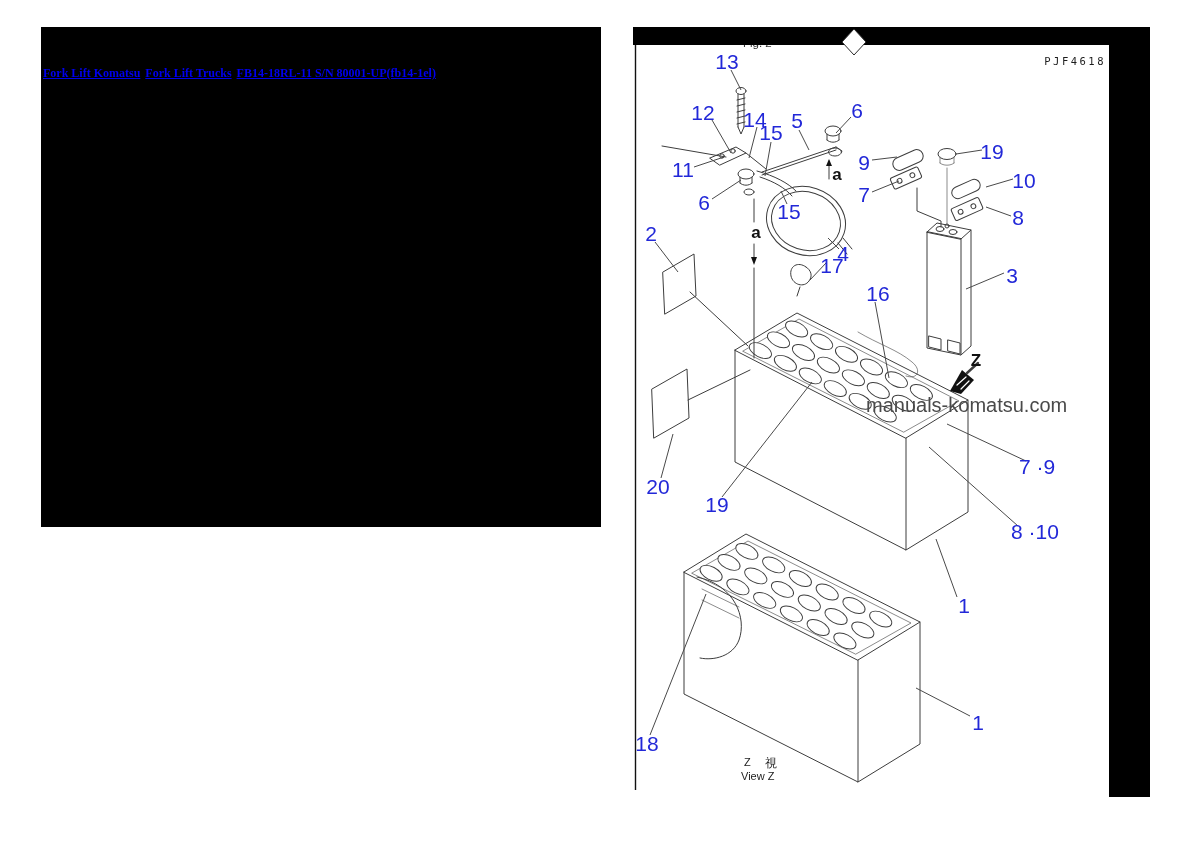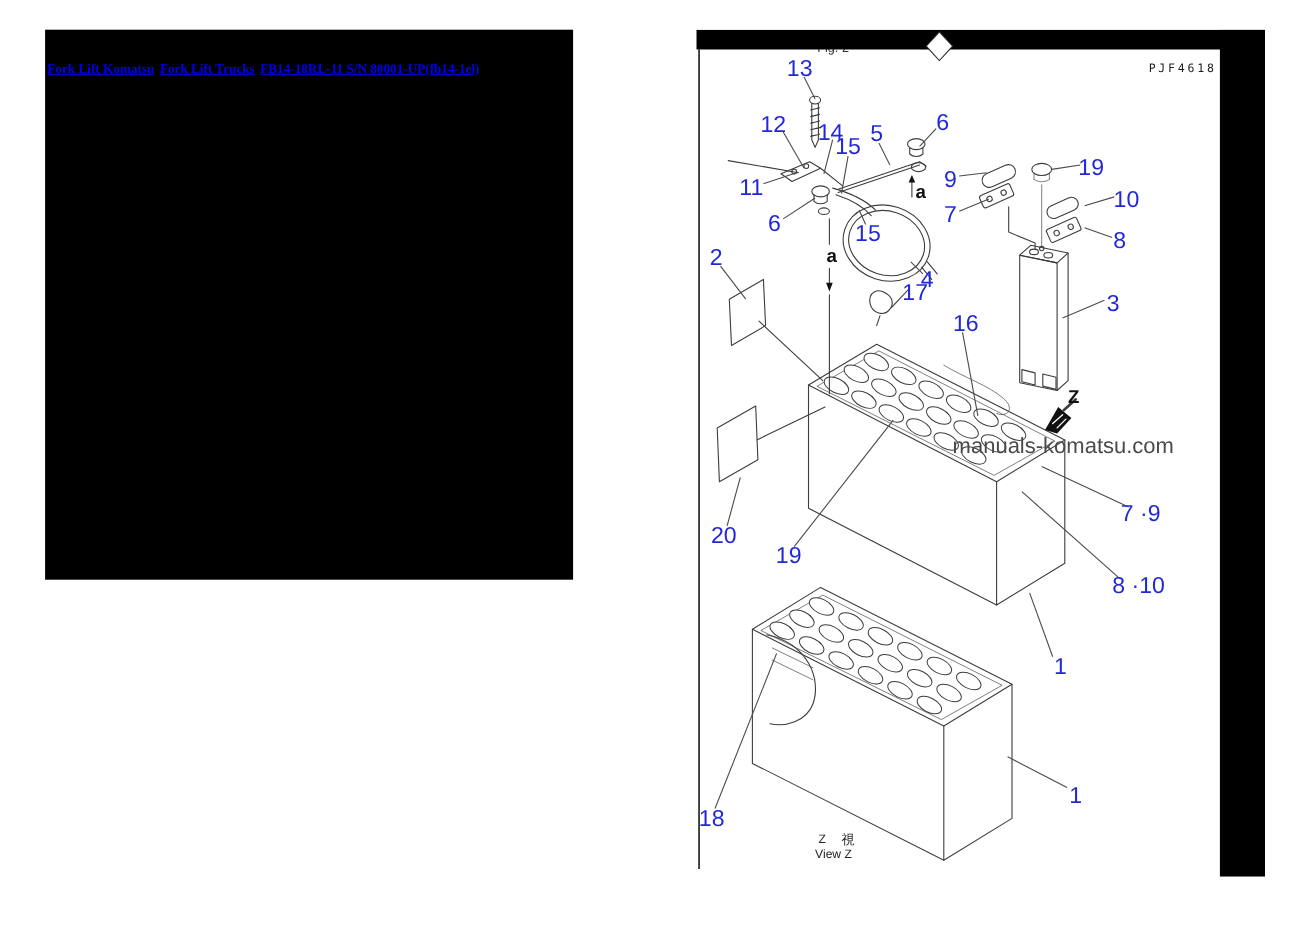--- a/index.html
+++ b/index.html
@@ -1,19 +1,19 @@
 <!DOCTYPE html>
 <html><head>
 <meta charset="utf-8">
 <style>
   html,body{margin:0;padding:0;background:#fff;}
   body{width:1190px;height:842px;position:relative;overflow:hidden;
        font-family:"Liberation Sans",sans-serif;}
-  .left-panel{position:absolute;left:41px;top:27px;width:480px;height:500px;
-       background:#000;box-sizing:border-box;padding:26px 0 0 2px;}
+  .left-panel{position:absolute;left:41px;top:27px;width:560px;height:500px;
+       background:#000;box-sizing:border-box;padding:36px 0 0 2px;}
   .links{white-space:nowrap;}
   .links a{color:#0000ee;font-family:"Liberation Serif",serif;font-size:12px;
        font-weight:600;text-decoration:underline;margin-right:5px;cursor:pointer;}
   #diagram-wrap{position:absolute;left:633px;top:27px;width:517px;height:770px;}
   svg{display:block;}
   svg text{font-family:"Liberation Sans",sans-serif;}
   .callout{fill:#2228d8;font-size:21px;text-anchor:middle;}
   .marker{fill:#111;font-size:17px;font-weight:bold;text-anchor:middle;}
   .leader{stroke:#4a4a4a;stroke-width:1;fill:none;}
   .art{stroke:#3d3d3d;fill:none;stroke-width:1;stroke-linejoin:round;stroke-linecap:round;}

